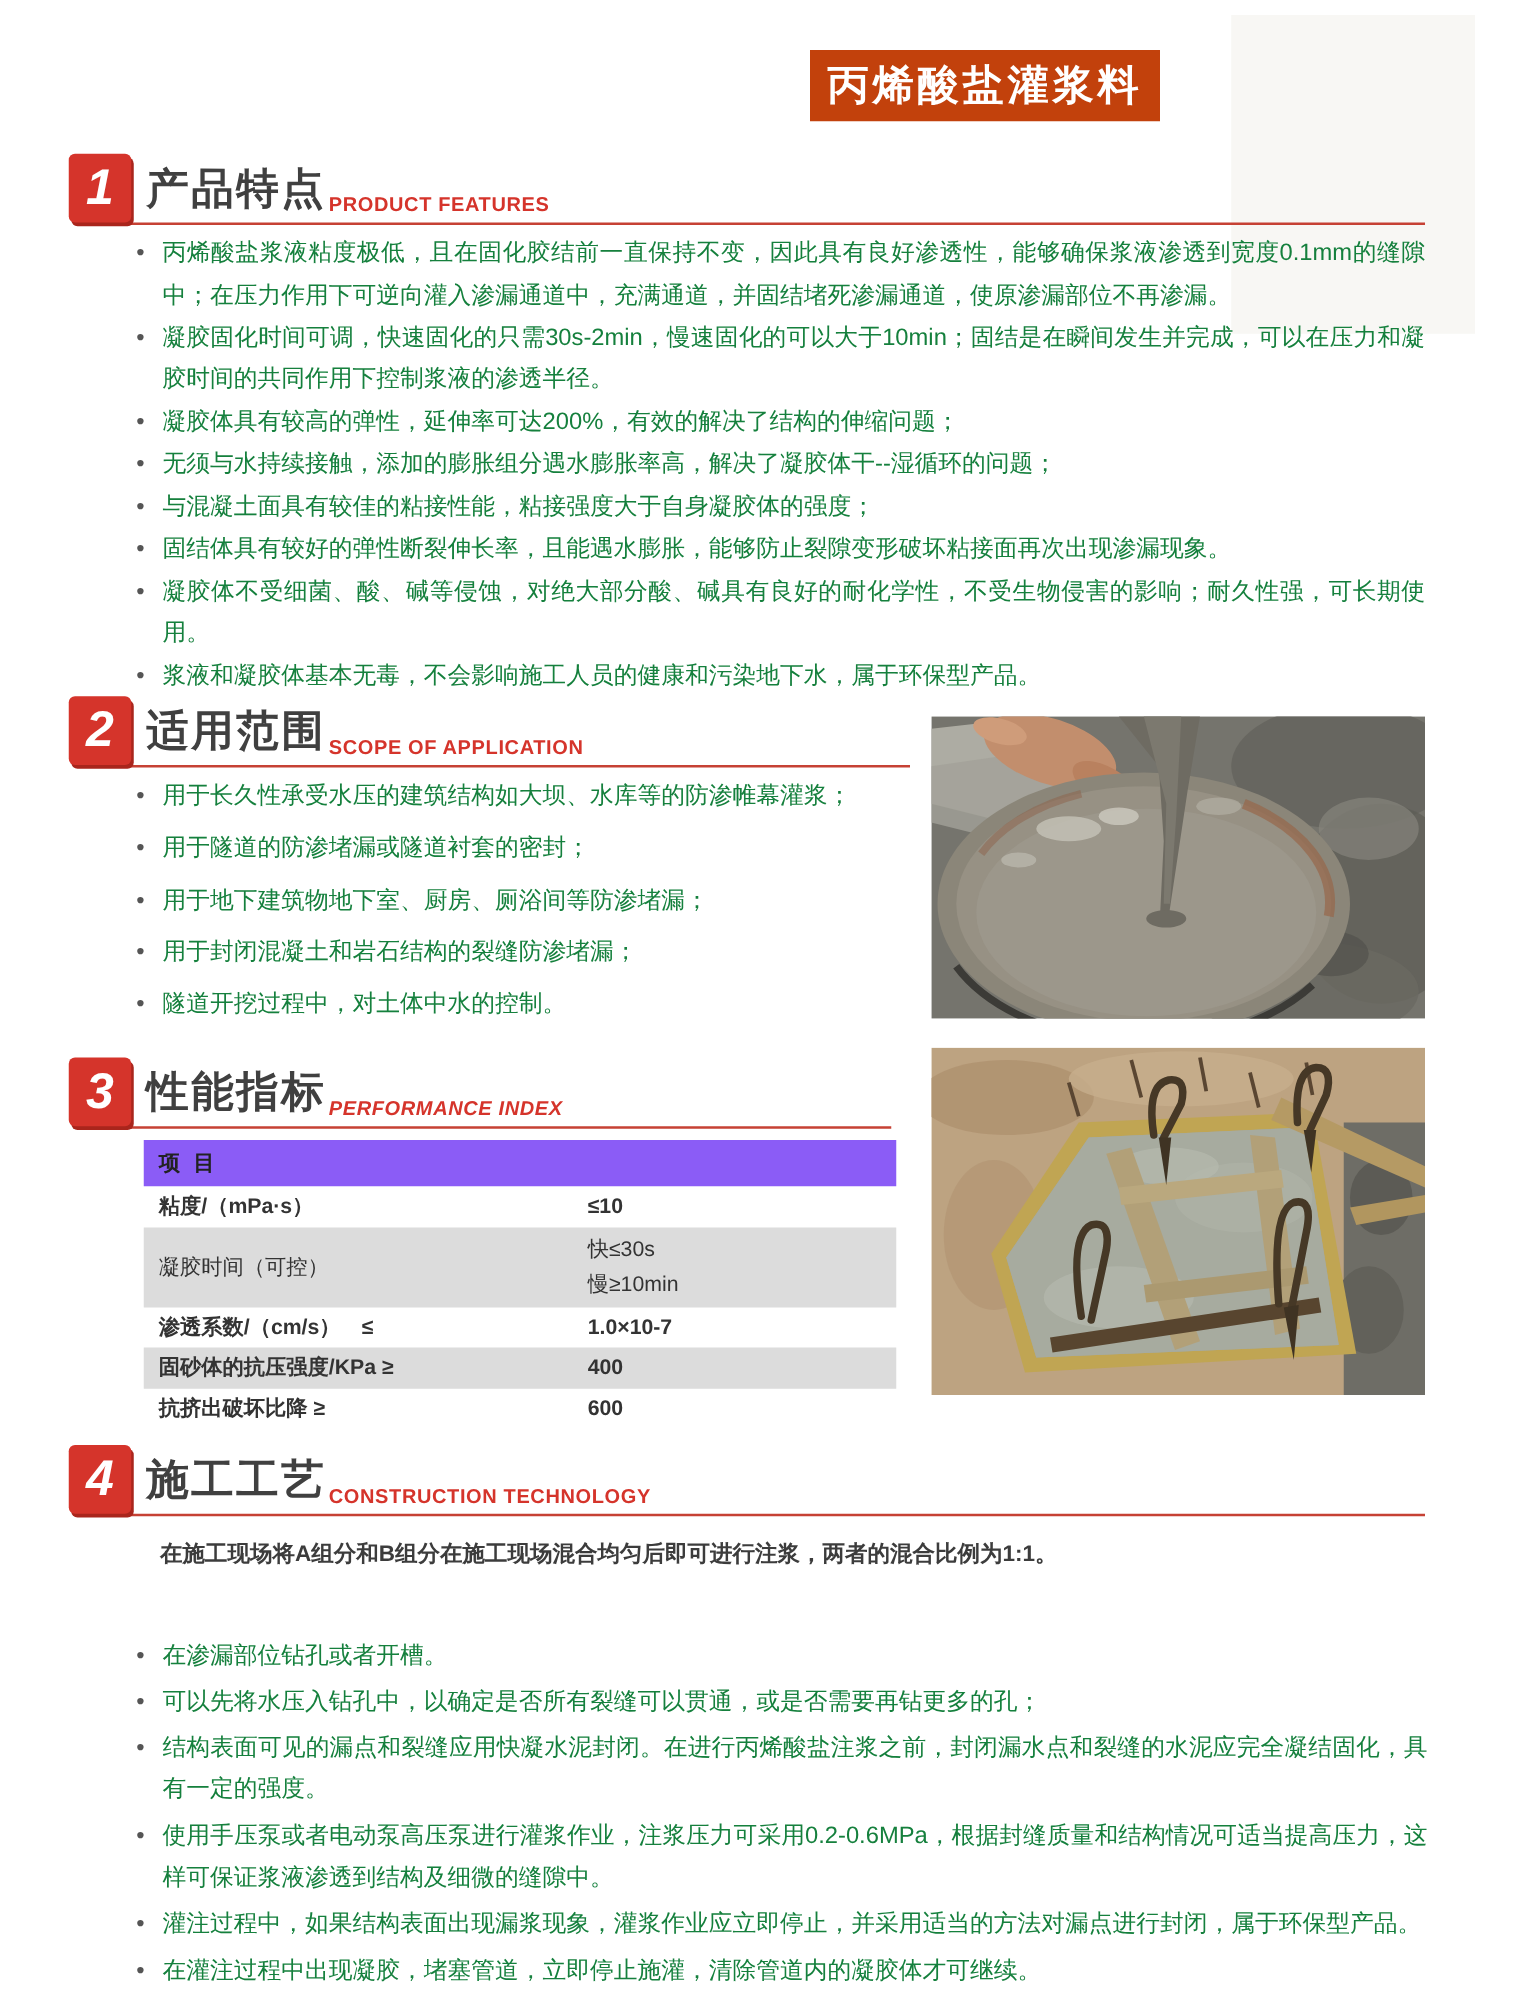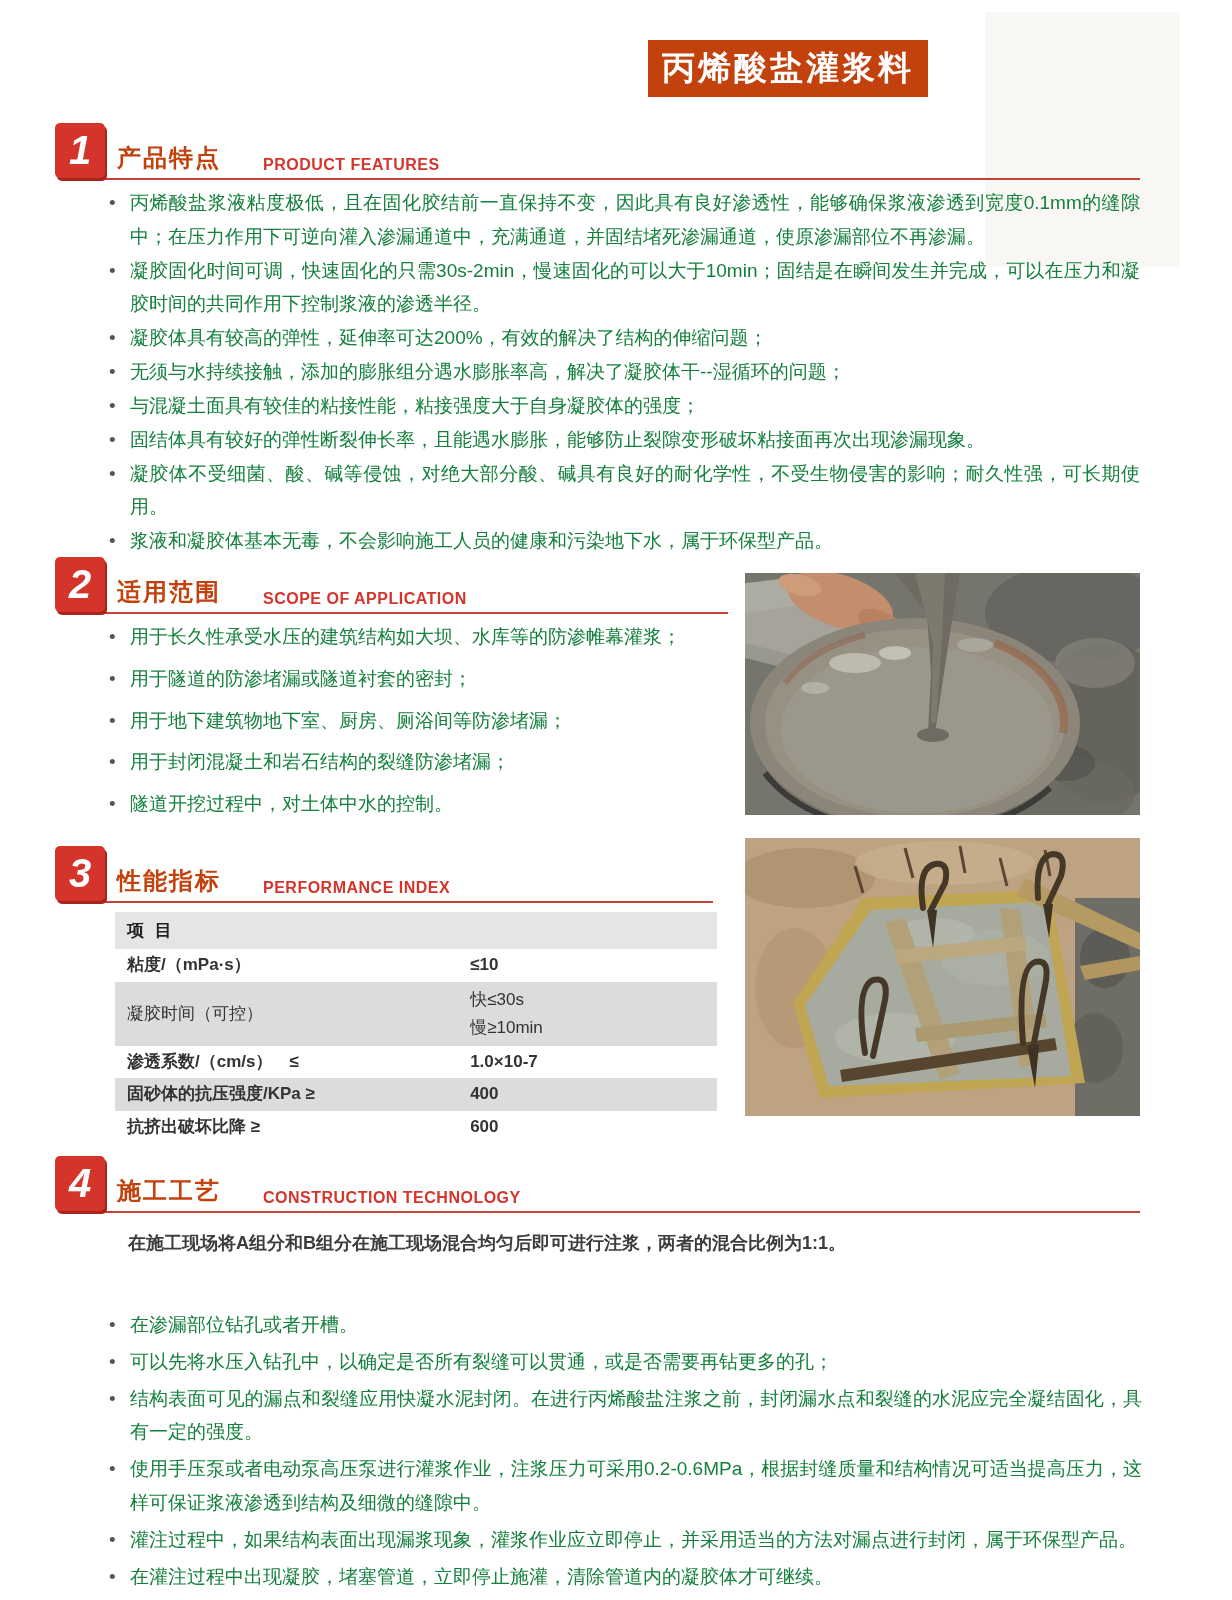--- a/index.html
+++ b/index.html
@@ -14,27 +14,27 @@
   .title-bar { position:absolute; left:648px; top:40px; background:#c2410c; color:#ffffff;
                font-size:33px; font-weight:bold; letter-spacing:3px; padding:6px 14px; }
 
   
   .sec { position:absolute; left:55px; height:58px; }
   .sec .rule { position:absolute; left:46px; bottom:0; height:2px; background:#c64134; }
   .badge { position:absolute; left:0; bottom:2px; width:50px; height:55px; background:#d5342b;
            border-radius:5px; box-shadow:2px 3px 0 #a9251c; color:#ffffff;
            font-size:40px; font-weight:bold; font-style:italic;
            display:flex; align-items:center; justify-content:center; }
-  .sec .zh { position:absolute; left:62px; bottom:6px; color:#c2410c; font-size:24px;
+  .sec .zh { position:absolute; left:62px; bottom:6px; color:#404040; font-size:34px;
              font-weight:bold; letter-spacing:2px; white-space:nowrap; }
   .sec .en { position:absolute; bottom:6px; color:#d5342b; font-size:16px; font-weight:bold;
              letter-spacing:0.5px; white-space:nowrap; }
   .sec1 { top:122px; } .sec1 .rule { width:1039px; } .sec1 .en { left:208px; }
   .sec2 { top:556px; } .sec2 .rule { width:627px; }  .sec2 .en { left:208px; }
-  .sec3 { top:845px; } .sec3 .rule { width:612px; }  .sec3 .en { left:208px; }
+  .sec3 { top:845px; } .sec3 .rule { width:612px; }  .sec3 .en { left:208px;font-style:italic; }
   .sec4 { top:1155px; } .sec4 .rule { width:1039px; } .sec4 .en { left:208px; }
 
   
   ul.blist { list-style:none; position:absolute; }
   ul.blist li { position:relative; padding-left:30px; font-size:19px; line-height:1.78;
                 color:#15803d; text-align:justify; }
   ul.blist li::before { content:"•"; position:absolute; left:9px; top:0; color:#555; }
   .list1 { left:100px; top:186px; width:1040px; }
   .list2 { left:100px; top:620px; width:645px; }
   .list2 li { margin-bottom:8px; }
@@ -42,21 +42,21 @@
   .list4 li { margin-bottom:3px; }
 
   .intro4 { position:absolute; left:128px; top:1231px; width:1010px; font-size:18px;
             font-weight:bold; color:#3c3c3c; }
 
   
   .ptable { position:absolute; left:115px; top:912px; width:602px; font-size:17px; color:#333; }
   .trow { display:flex; align-items:center; }
   .tc1 { width:58%; padding:4px 12px; }
   .tc2 { width:42%; padding:4px 6px; }
-  .thead { background:#e5e5e5; font-weight:bold; color:#222; }
+  .thead { background:#8b5cf6; font-weight:bold; color:#222; }
   .thead .tc1, .thead .tc2 { padding-top:7px; padding-bottom:7px; letter-spacing:3px; }
   .alt { background:#dcdcdc; }
   .tc2 div { line-height:1.65; }
   .single { line-height:1.45;font-weight:bold; }
 
   
   .photo { position:absolute; left:745px; overflow:hidden; }
   .photo1 { top:573px; width:395px; height:242px; }
   .photo2 { top:838px; width:395px; height:278px; }
   .photo svg { display:block; }

